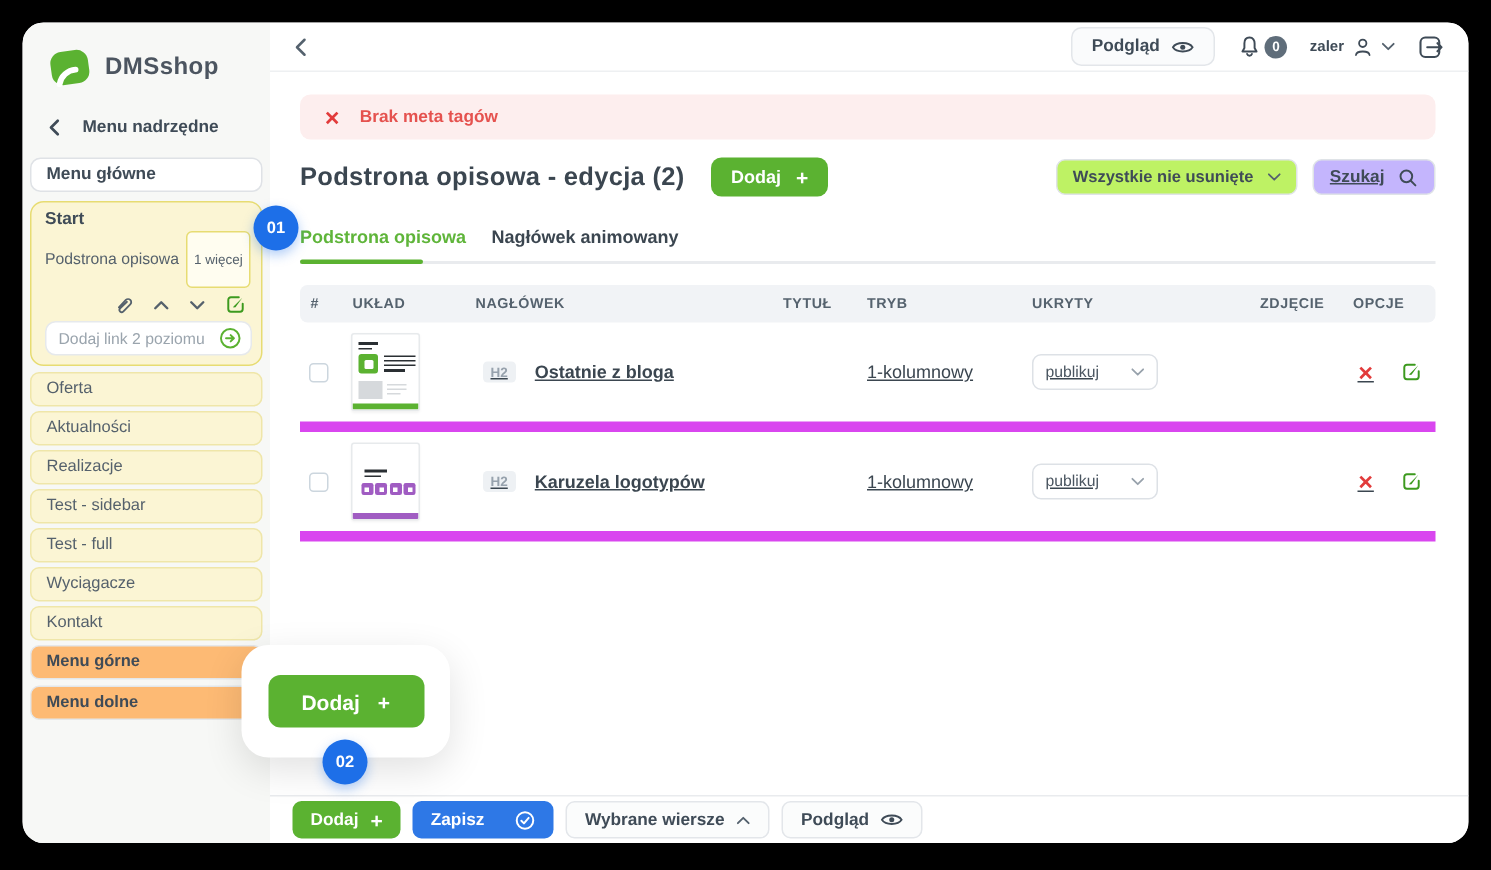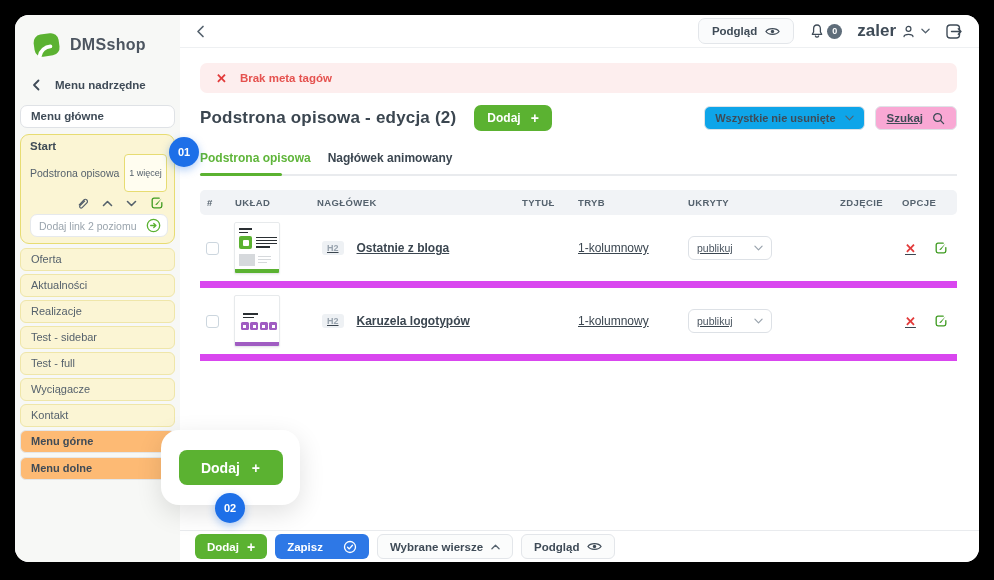--- a/index.html
+++ b/index.html
@@ -39,39 +39,39 @@
   .main { flex:1; display:flex; flex-direction:column; min-width:0; background:#fff; }
   .topbar { height:33px; border-bottom:1px solid #eef0f2; display:flex; align-items:center;
             padding:0 16px; flex-shrink:0; }
   .topbar-right { margin-left:auto; display:flex; align-items:center; gap:15px; }
   .preview-btn { height:26px; padding:0 13px; border:1px solid #e3e6ea; background:#fafbfc;
                  border-radius:7px; display:flex; align-items:center; gap:8px; font-size:11.5px;
                  font-weight:bold; color:#3f4b57; cursor:pointer; }
   .bell-wrap { display:flex; align-items:center; gap:2px; cursor:pointer; }
   .badge-count { width:15px; height:15px; border-radius:50%; background:#5f6d7a; color:#fff;
                  font-size:9px; font-weight:bold; display:flex; align-items:center; justify-content:center; }
-  .user { display:flex; align-items:center; gap:5px; font-size:17px; font-weight:bold;
+  .user { display:flex; align-items:center; gap:5px; font-size:10px; font-weight:bold;
           color:#3f4b57; cursor:pointer; }
 
   .content { flex:1; padding:0 22px 0 20px; position:relative; }
   .alert { margin-top:15px; background:#fdeeee; border-radius:7px; height:30px; display:flex;
            align-items:center; gap:13px; padding:0 16px; font-size:11.5px; font-weight:bold; color:#e5524f; }
   .alert-x { color:#e23b3b; font-size:13px; font-weight:bold; }
 
   .title-row { display:flex; align-items:center; margin-top:12px; }
   .page-title { font-size:17px; font-weight:bold; color:#3b4650; letter-spacing:.2px; }
   .btn-green { background:#5bb231; color:#fff; border-radius:7px; font-weight:bold; border:0; cursor:pointer; }
   .title-add { height:26px; padding:0 13px; display:flex; align-items:center; gap:10px;
                font-size:12px; margin-left:18px; }
   .plus-glyph { font-size:14px; font-weight:bold; }
   .title-right { margin-left:auto; display:flex; gap:10px; align-items:center; }
-  .filter-select { height:24px; border:1px solid #dfe3e7; border-radius:6px; background:#0ea5e9;
+  .filter-select { height:24px; border:1px solid #dfe3e7; border-radius:6px; background:#bef264;
                    display:flex; align-items:center; gap:9px; padding:0 10px; font-size:11px;
                    font-weight:bold; color:#3f4b57; cursor:pointer; }
-  .search-btn { height:24px; border:1px solid #dfe3e7; border-radius:6px; background:#f9a8d4;
+  .search-btn { height:24px; border:1px solid #dfe3e7; border-radius:6px; background:#c4b5fd;
                 display:flex; align-items:center; gap:9px; padding:0 11px; font-size:11.5px;
                 font-weight:bold; color:#3f4b57; cursor:pointer;text-decoration:underline; }
 
   .tabs { display:flex; gap:17px; margin-top:20px; }
   .tab { font-size:12px; font-weight:bold; color:#3b4650; padding-bottom:9px; cursor:pointer; }
   .tab.active { color:#5fb53a; }
   .tabs-underline { height:2px; background:#e9ebee; position:relative; }
   .active-seg { position:absolute; left:0; top:-1px; height:3px; width:82px; background:#5bb231; border-radius:2px; }
 
   .table { margin-top:14px; }

